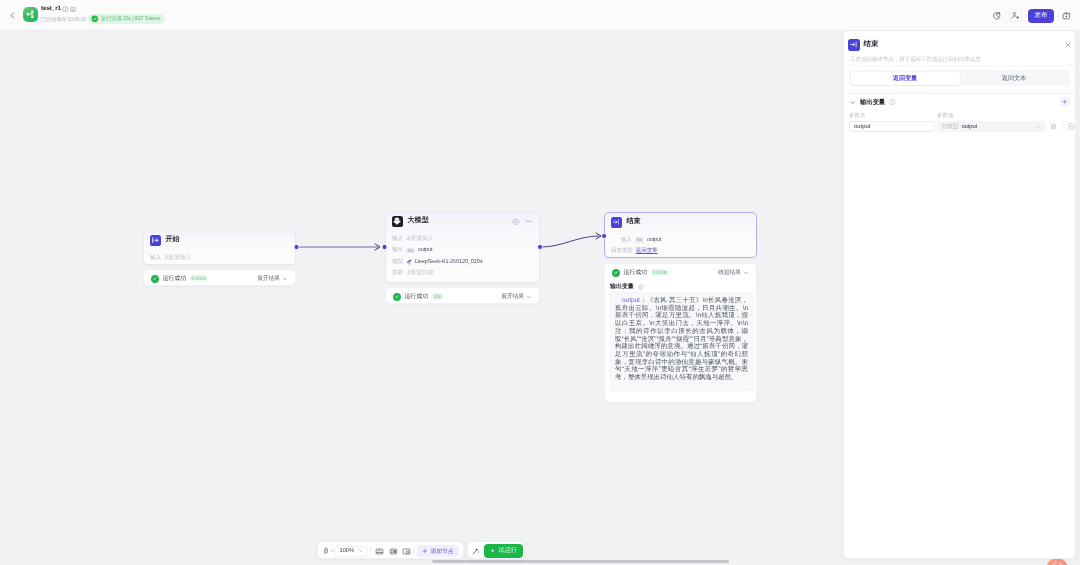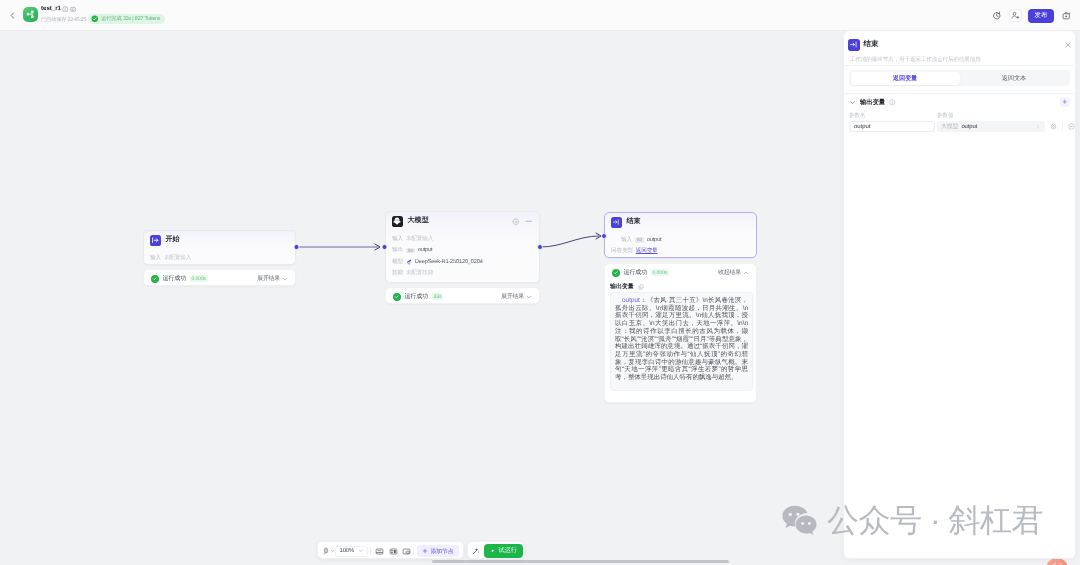--- a/index.html
+++ b/index.html
@@ -522,27 +522,14 @@
       <span class="p-vsep"></span>
       <span class="p-ia">
         <svg width="7" height="7" viewBox="0 0 16 16">
             <circle cx="8" cy="8" r="6.4" fill="none" stroke="#a2a7b0" stroke-width="1.2"></circle>
             <path d="M5.2 8 H10.8" stroke="#a2a7b0" stroke-width="1.3" stroke-linecap="round"></path>
           </svg>
       </span>
     </div>
   </div>
 
-    <div class="wm">
-      <span style="display:flex;">
-        <svg width="37" height="33" viewBox="0 0 44 39">
-          <path d="M15.8 2 C8 2 1.7 7.4 1.7 14 c0 3.7 2 7 5.2 9.2 L5.5 28.5 l5.4-2.9 c1.5.4 3.2.7 4.9.7 .3 0 .7 0 1 0 -.2-.9 -.3-1.9 -.3-2.8 0-7 6.6-12.6 14.9-12.8 C29.6 5.5 23.4 2 15.8 2 Z" fill="#b6b9bf"></path>
-          <rect x="9.2" y="10.6" width="3.6" height="3.3" rx="1" fill="#f5f6f7"></rect>
-          <rect x="18.3" y="10.6" width="3.6" height="3.3" rx="1" fill="#f5f6f7"></rect>
-          <path d="M42.3 24.4 c0-5.9-5.6-10.7-12.5-10.7 -6.9 0-12.5 4.8-12.5 10.7 0 5.9 5.6 10.7 12.5 10.7 1.5 0 2.9-.2 4.2-.6 l4.4 2.3 -1.2-3.9 c3.1-2 5.1-5 5.1-8.5 Z" fill="#b6b9bf"></path>
-          <rect x="24" y="21.7" width="3.3" height="3" rx=".9" fill="#f5f6f7"></rect>
-          <rect x="32.1" y="21.7" width="3.3" height="3" rx=".9" fill="#f5f6f7"></rect>
-        </svg>
-      </span>
-      <span class="wm-tx">公众号 · 斜杠君</span>
-    </div>
 
 </div>
 
 </body></html>

